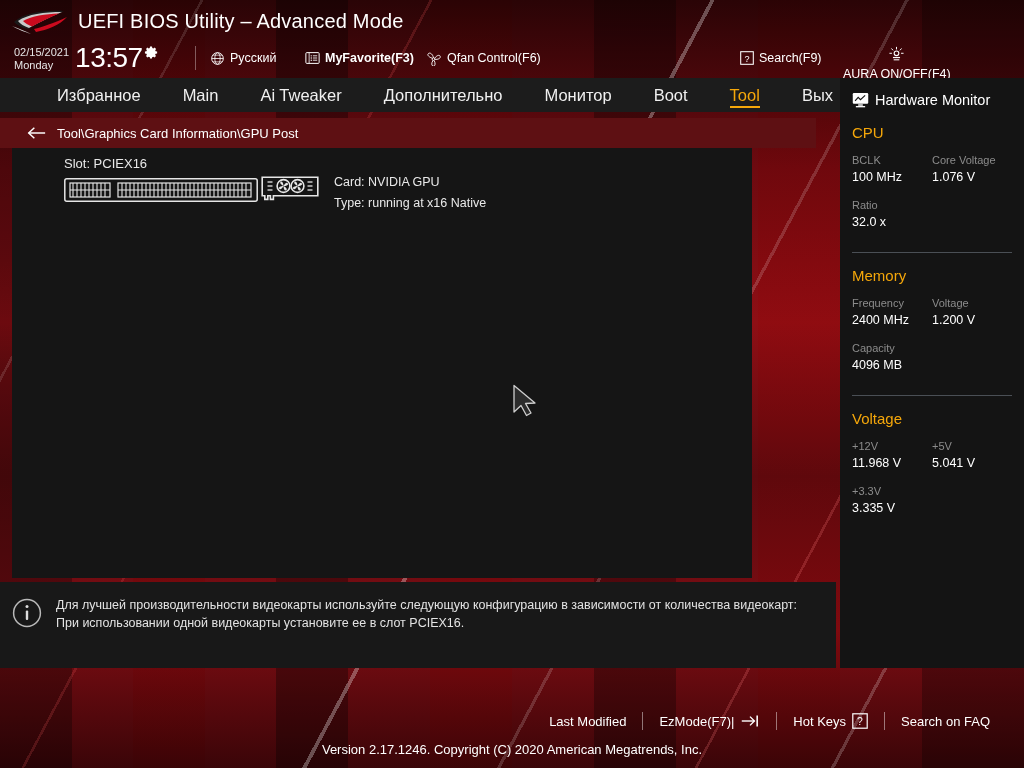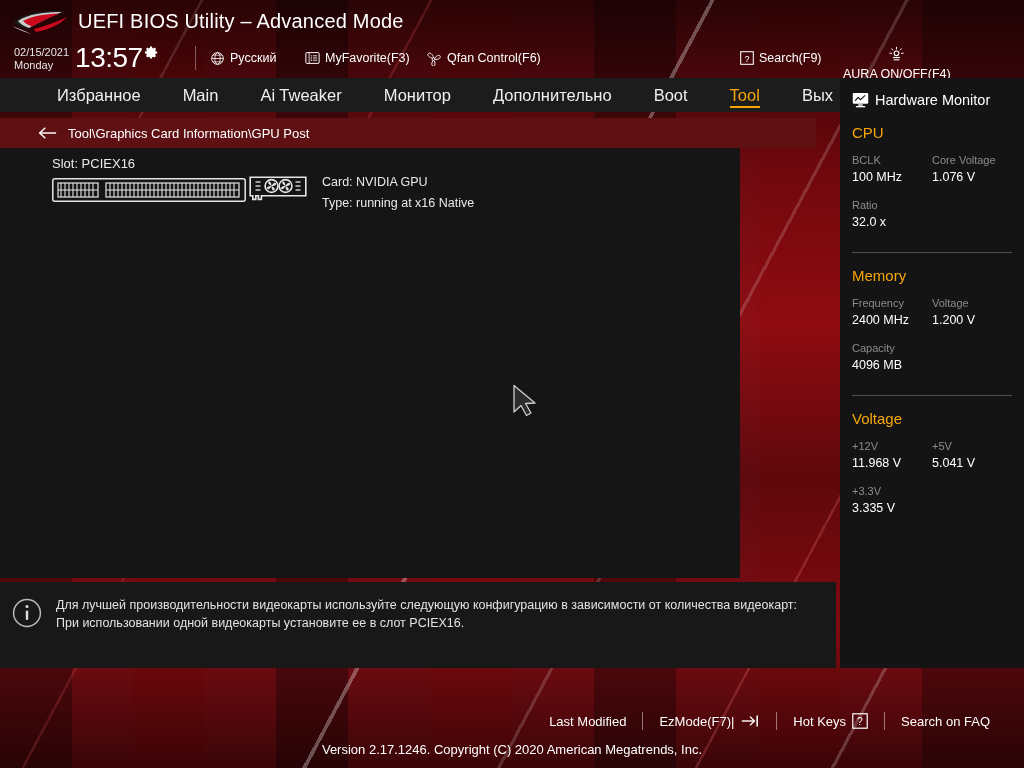--- a/index.html
+++ b/index.html
@@ -67,28 +67,28 @@
   }
   #navbar-right {
     position:absolute; left:840px; top:78px; width:184px; height:34px;
     background:#141414;
   }
 
   
   #breadcrumb {
     position:absolute; left:0; top:118px; width:816px; height:30px;
     background:#5e1013;
-    display:flex; align-items:center; gap:11px; padding-left:38px;
+    display:flex; align-items:center; gap:11px; padding-left:27px;
     font-size:13px; color:#ffffff;
   }
   .back-arrow { flex:none; }
 
   
   #content {
-    position:absolute; left:0; top:148px; width:740px; height:430px;
+    position:absolute; left:12px; top:148px; width:740px; height:430px;
     background:#151515;
   }
   .slot-label {
     position:absolute; left:52px; top:8px;
     font-size:13px; color:#e9e9e9;
   }
   .slot-graphic { position:absolute; left:52px; top:30px; }
   .card-graphic { position:absolute; left:249px; top:28px; }
   .card-info {
     position:absolute; left:322px; top:24px;
@@ -178,21 +178,21 @@
     <div class="hdr-item" style="left:210px;">
       <svg width="15" height="15" viewBox="0 0 24 24">
         <circle cx="12" cy="12" r="9.3" fill="none" stroke="#fff" stroke-width="1.5"></circle>
         <ellipse cx="12" cy="12" rx="4.3" ry="9.3" fill="none" stroke="#fff" stroke-width="1.3"></ellipse>
         <line x1="2.7" y1="12" x2="21.3" y2="12" stroke="#fff" stroke-width="1.3"></line>
         <path d="M4.6 6.6h14.8M4.6 17.4h14.8" fill="none" stroke="#fff" stroke-width="1.1"></path>
       </svg>
       <span>Русский</span>
     </div>
 
-    <div class="hdr-item" style="left:305px;">
+    <div class="hdr-item" style="left:305px;font-weight:bold;">
       <svg width="15" height="14" viewBox="0 0 24 22">
         <rect x="1.4" y="2.4" width="21.2" height="17.2" rx="1.4" fill="none" stroke="#fff" stroke-width="1.6"></rect>
         <line x1="6.6" y1="2.6" x2="6.6" y2="19.4" stroke="#fff" stroke-width="1.3"></line>
         <circle cx="10" cy="7.5" r="1.1" fill="#fff"></circle>
           <line x1="12.6" y1="7.5" x2="19.5" y2="7.5" stroke="#fff" stroke-width="1.4"></line>
         <circle cx="10" cy="11" r="1.1" fill="#fff"></circle>
           <line x1="12.6" y1="11" x2="19.5" y2="11" stroke="#fff" stroke-width="1.4"></line>
         <circle cx="10" cy="14.5" r="1.1" fill="#fff"></circle>
           <line x1="12.6" y1="14.5" x2="19.5" y2="14.5" stroke="#fff" stroke-width="1.4"></line>
       </svg>
@@ -232,22 +232,22 @@
         <line x1="8" y1="19.2" x2="16" y2="19.2" stroke="#fff" stroke-width="1.5"></line>
       </svg>
       <span>AURA ON/OFF(F4)</span>
     </div>
   </div>
 
   <div id="navbar">
     <div class="nav-tab">Избранное</div>
     <div class="nav-tab">Main</div>
     <div class="nav-tab">Ai Tweaker</div>
+    <div class="nav-tab">Дополнительно</div>
     <div class="nav-tab">Монитор</div>
-    <div class="nav-tab">Дополнительно</div>
     <div class="nav-tab">Boot</div>
     <div class="nav-tab active">Tool</div>
     <div class="nav-tab">Вых</div>
   </div>
   <div id="navbar-right"></div>
 
   <div id="breadcrumb">
     <svg class="back-arrow" width="19" height="14" viewBox="0 0 22 16">
       <line x1="2" y1="8" x2="21" y2="8" stroke="#fff" stroke-width="1.7"></line>
       <polyline points="8.5,2 2,8 8.5,14" fill="none" stroke="#fff" stroke-width="1.7"></polyline>

